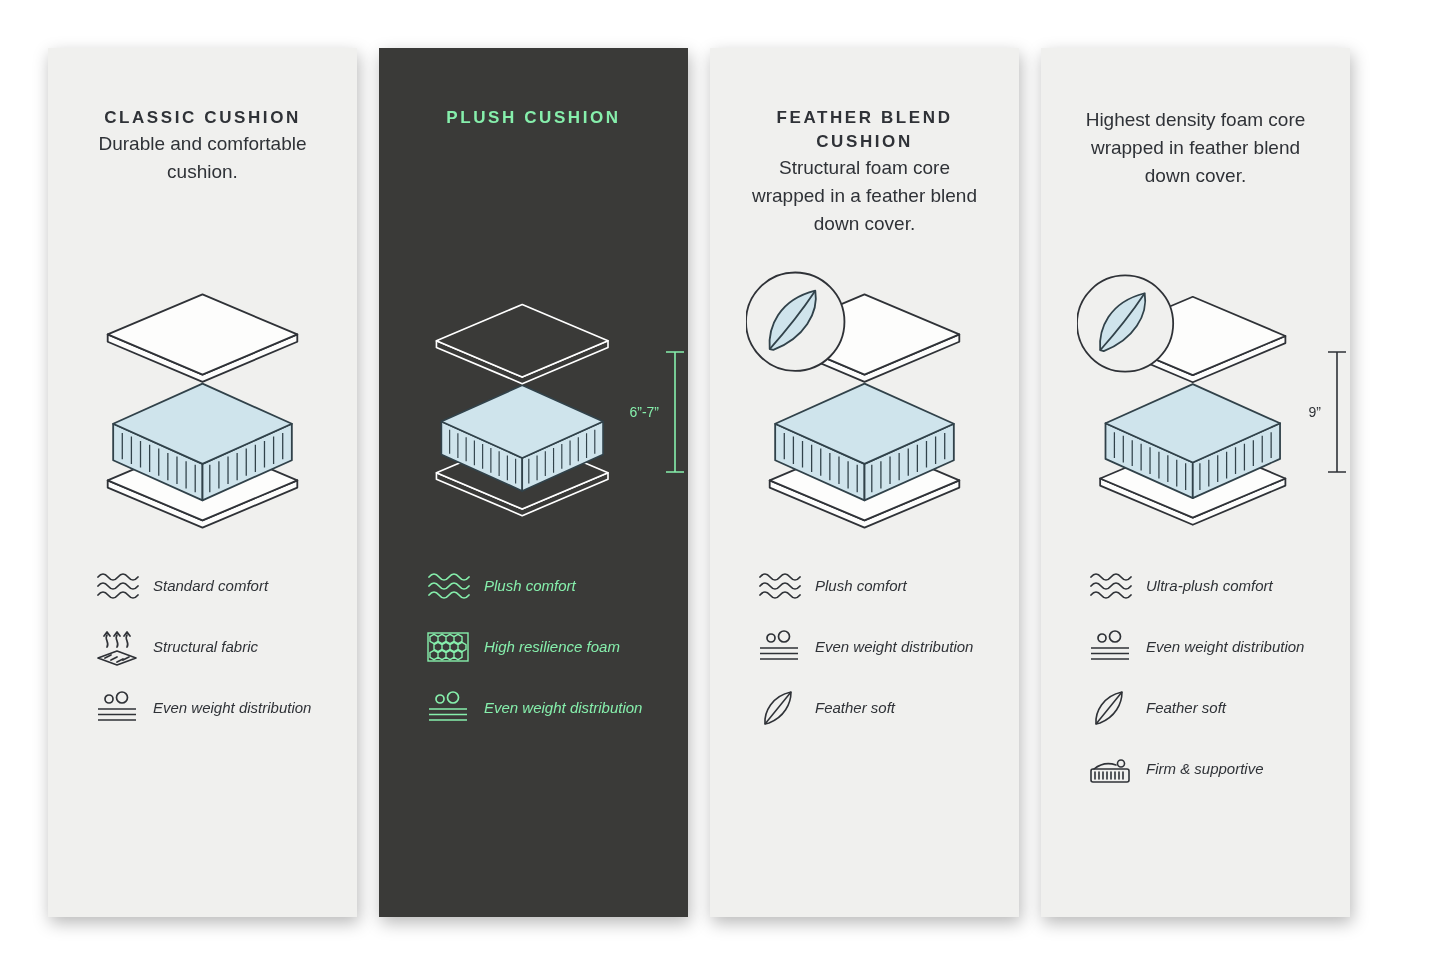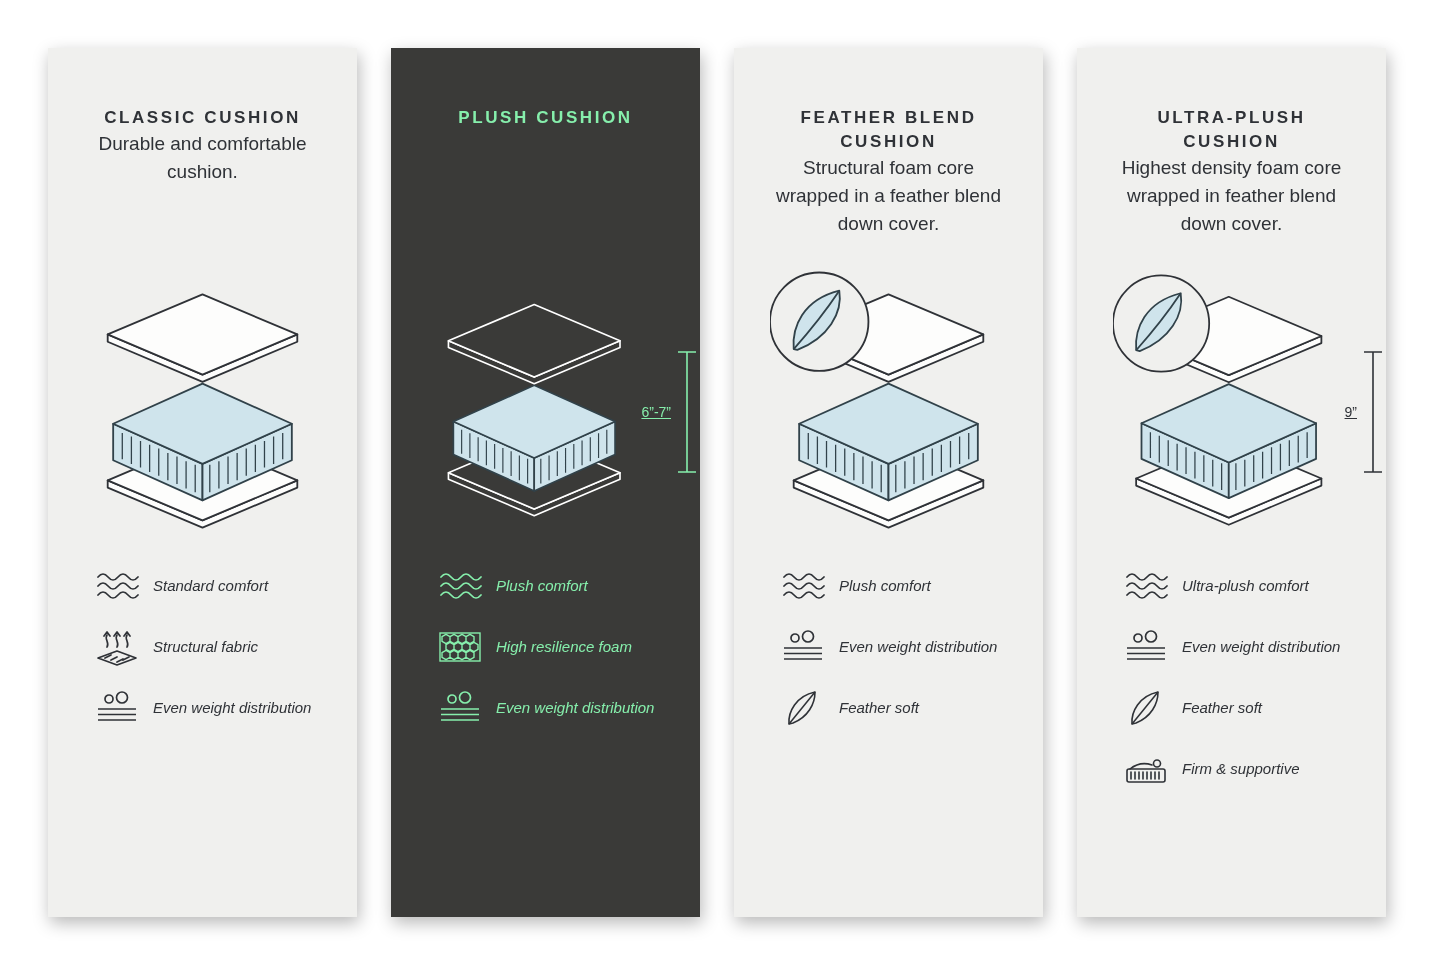--- a/index.html
+++ b/index.html
@@ -2,21 +2,21 @@
 <html style="--c-light: #f0f0ee; --c-dark: #3a3a38; --c-foam: #cfe4ec;"><head>
 <meta charset="utf-8">
 <style>
   * { margin:0; padding:0; box-sizing:border-box; }
   html,body { background:#ffffff; }
   body {
     width:1445px; height:964px; overflow:hidden;
     font-family:"Liberation Sans", sans-serif;
     color:#2f3237;
   }
-  .board { display:flex; gap:34px; padding:48px; }
+  .board { display:flex; gap:22px; padding:48px; }
   .card {
     width:309px; height:869px;
     padding:58px 36px 40px;
     box-shadow:2px 6px 16px rgba(0,0,0,.28);
   }
   .card--light {
     background:var(--c-light, #f0f0ee); color:#2f3237;
     --line:#2f3237; --slab:#fdfdfc; --foam:var(--c-foam,#cfe4ec);
     --foam-line:#31424a; --badge-bg:var(--c-light,#f0f0ee);
   }
@@ -26,21 +26,21 @@
     --foam-line:#31424a; --badge-bg:var(--c-dark,#3a3a38);
   }
   .card-head { height:162px; text-align:center; }
   .card-title {
     font-size:17px; font-weight:700; letter-spacing:2.6px;
     line-height:1.4; max-width:212px; margin:0 auto;
   }
   .card-desc { font-size:19px; line-height:1.48; }
   .diagram-row { height:268px; display:flex; justify-content:center; align-items:flex-start; }
   .cushion-svg { width:238px; height:266px; display:block; }
-  .measure { display:flex; align-items:center; gap:5px; margin-top:82px; margin-right:-34px;text-decoration:underline; }
+  .measure { display:flex; align-items:center; gap:5px; margin-top:82px; margin-right:-34px; }
   .measure-label { font-size:14px; white-space:nowrap; }
   .measure-line { width:22px; height:124px; stroke:currentColor; fill:none; }
   .features { list-style:none; margin-top:30px; display:flex; flex-direction:column; gap:21px;font-style:italic; }
   .feature { display:flex; align-items:center; gap:13px; }
   .f-icon { flex:0 0 46px; width:46px; height:40px; margin-left:10px; color:inherit; }
   .f-icon svg { width:46px; height:40px; display:block; }
   .f-label { font-size:15px; line-height:1.32; max-width:165px; }
 </style>
 </head>
 <body>
@@ -243,21 +243,20 @@
               <use href="#icon-feather"></use>
             </svg>
           </span>
         <span class="f-label">Feather soft</span>
       </li>
     </ul>
   </section>
 
   <section class="card card--light">
     <div class="card-head">
-      <h2 class="card-title">ULTRA-PLUSH CUSHION</h2>
       <p class="card-desc">Highest density foam core wrapped in feather blend down cover.</p>
     </div>
     <div class="diagram-row">
       <svg class="cushion-svg" viewBox="0 0 260 290">
         <use href="#cushion-stack"></use>
         <g>
             <use href="#feather-badge"></use>
           </g>
       </svg>
       <div class="measure">

